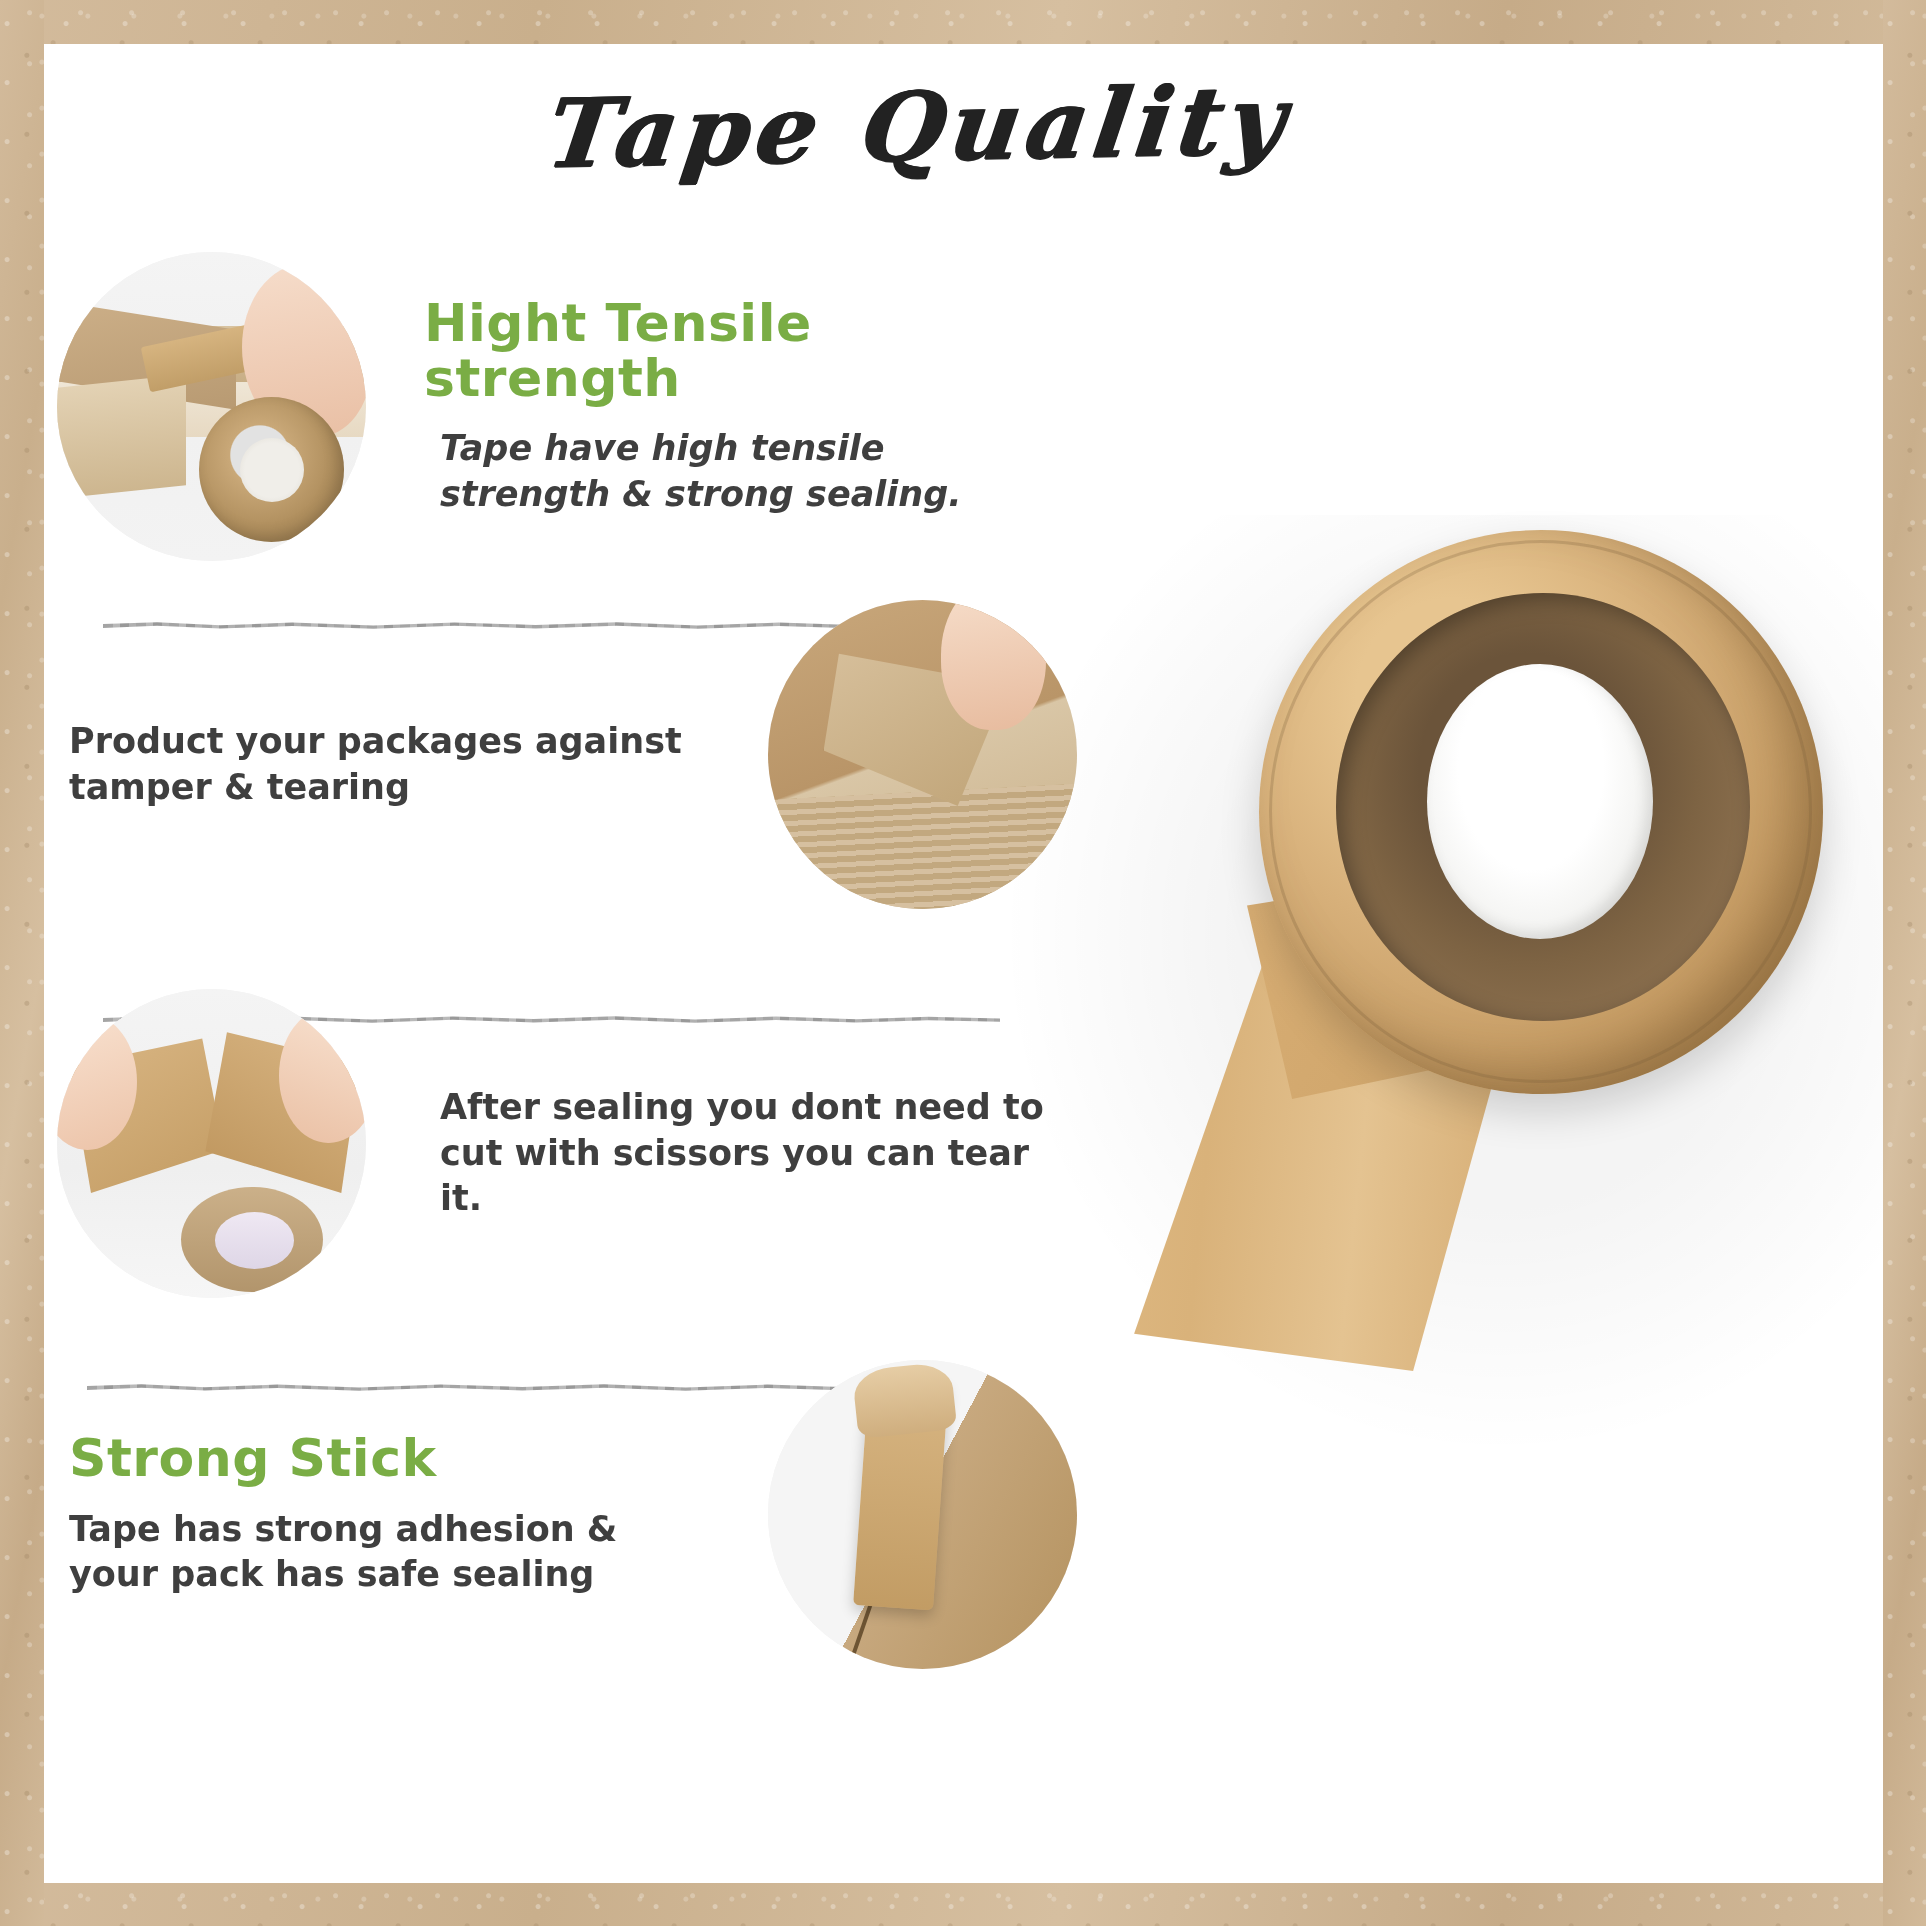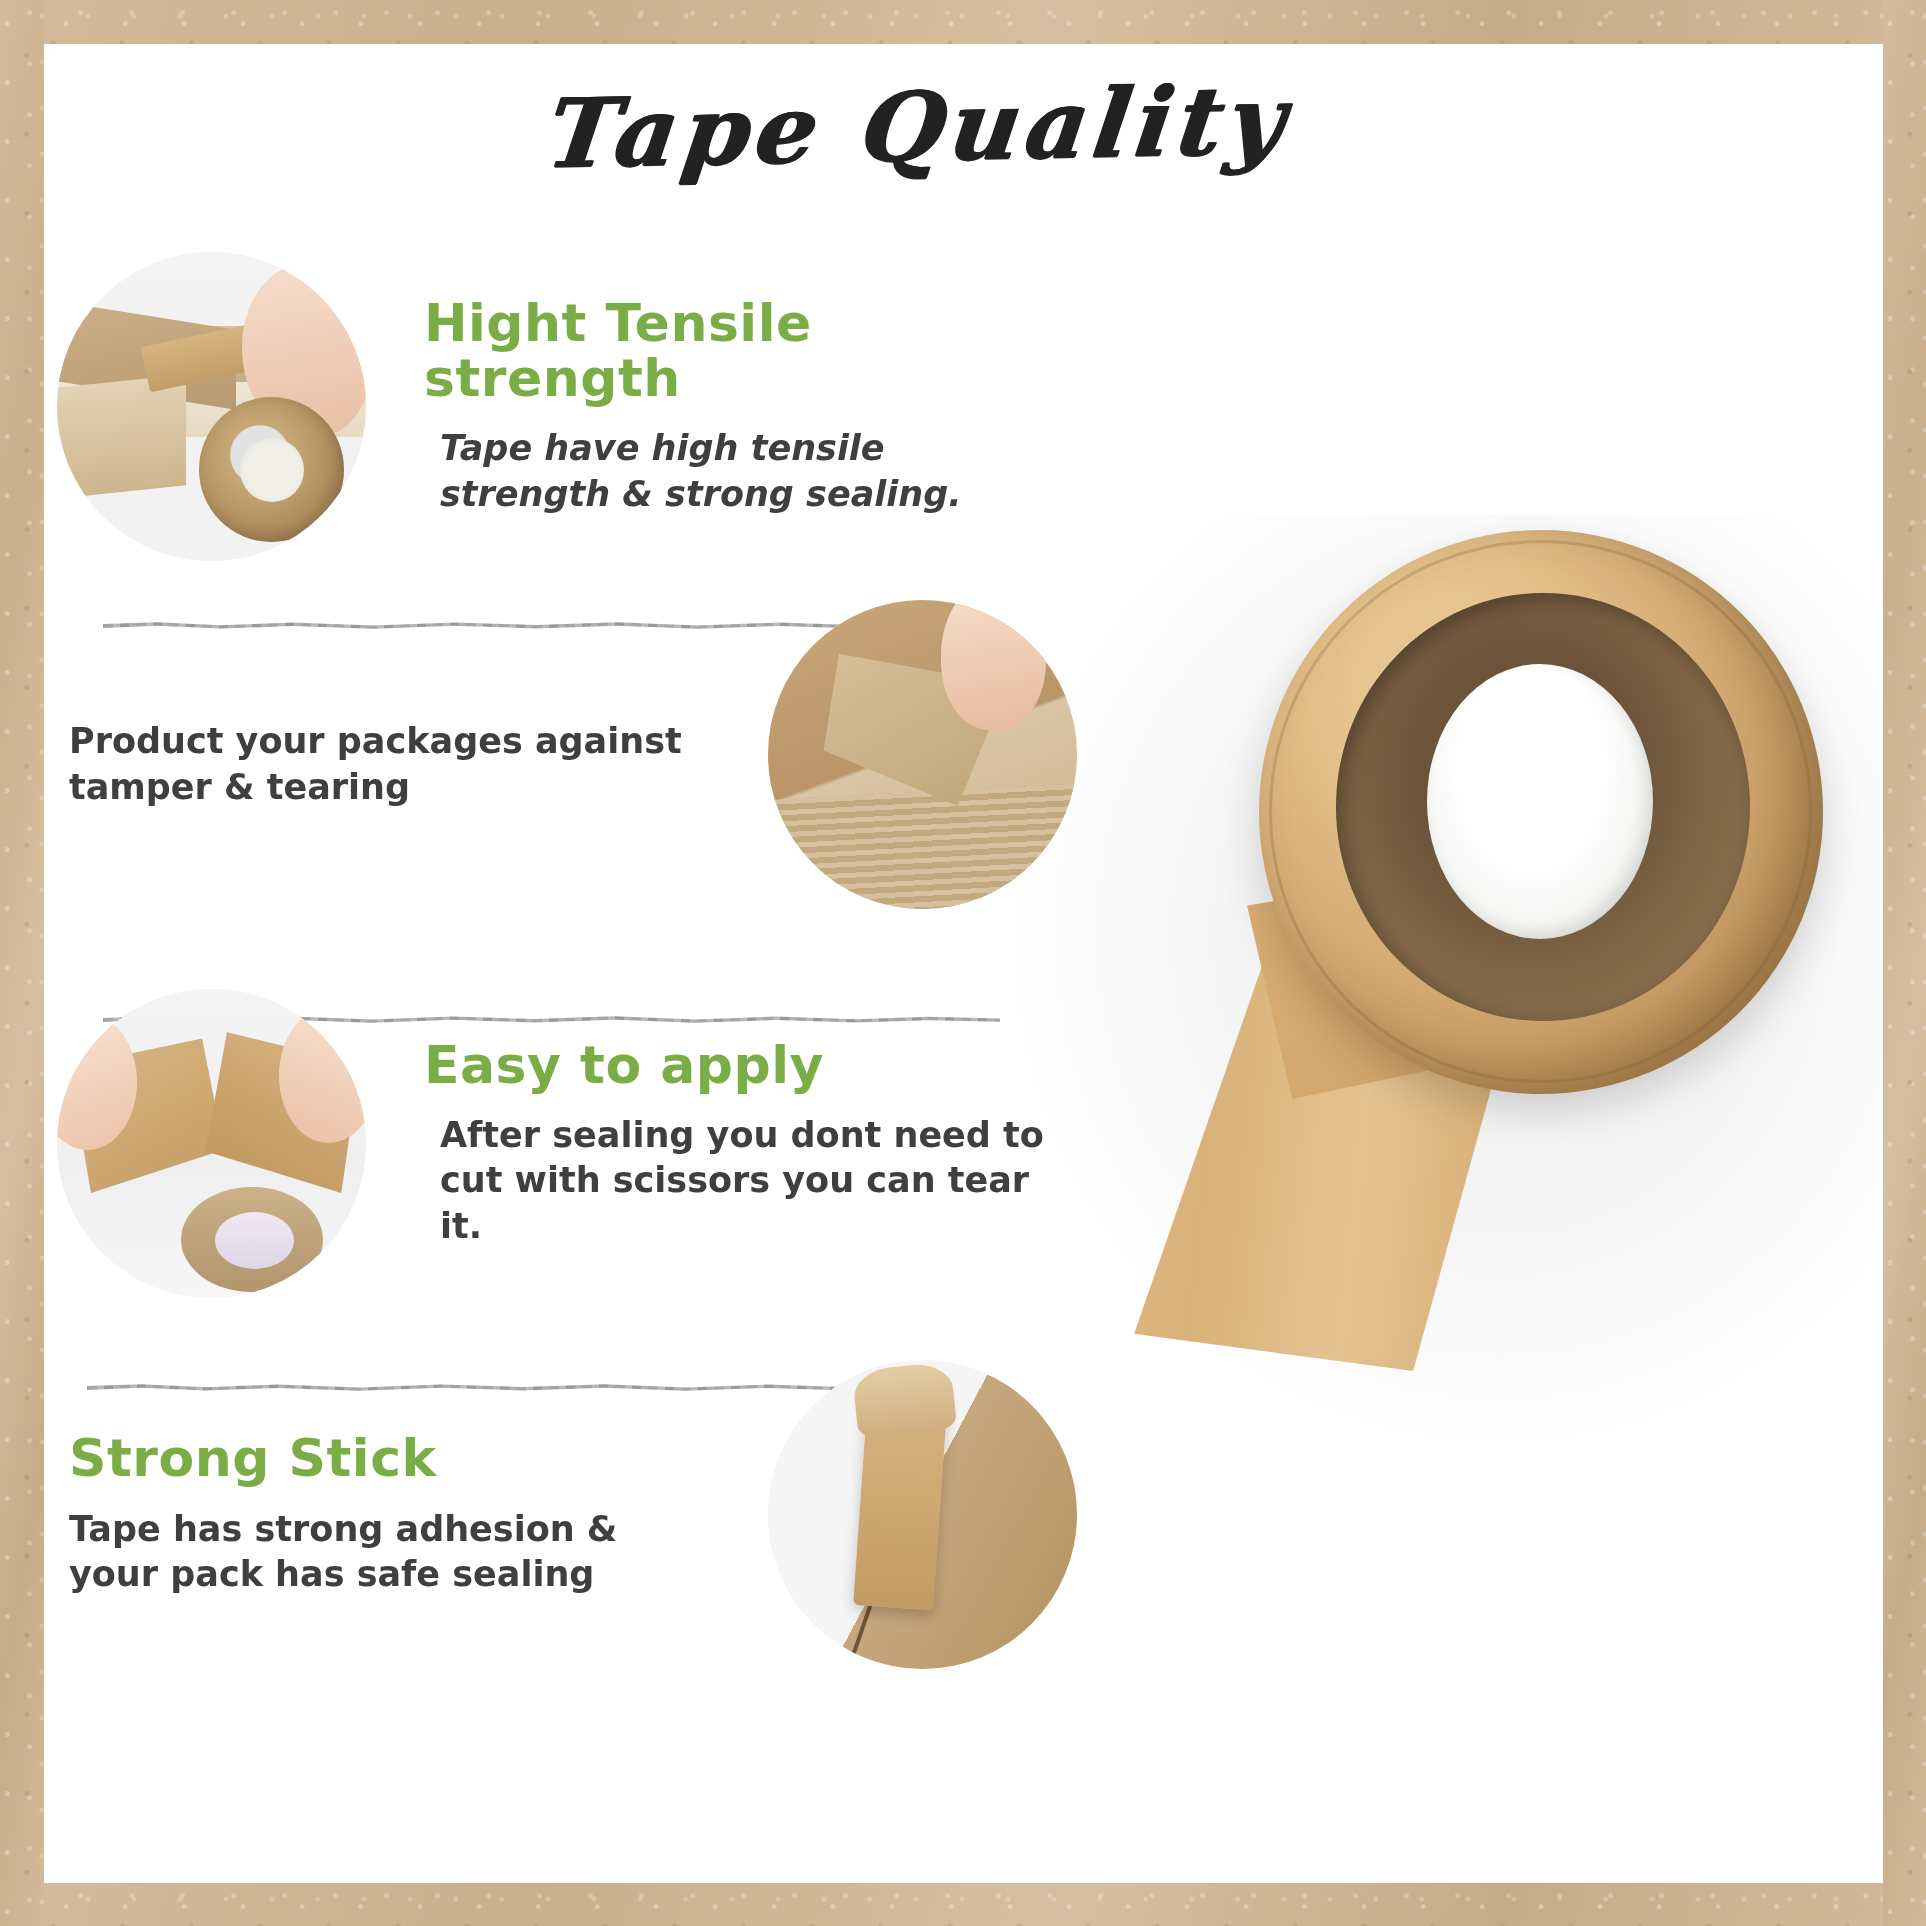--- a/index.html
+++ b/index.html
@@ -361,21 +361,20 @@
   <div class="photo ph3">
     <div class="inner">
       <div class="t-left"></div>
       <div class="t-right"></div>
       <div class="h-l"></div>
       <div class="h-r"></div>
       <div class="roll2"></div>
     </div>
   </div>
   <div class="ftext right">
-    <div class="fhead">Easy to apply</div>
     <div class="fbody">After sealing you dont need to cut with scissors you can tear it.</div>
   </div>
 </div>
 
 <div class="divider d3"></div>
 
 <div class="feature f4 rev">
   <div class="photo ph4">
     <div class="inner">
       <div class="seam"></div>

